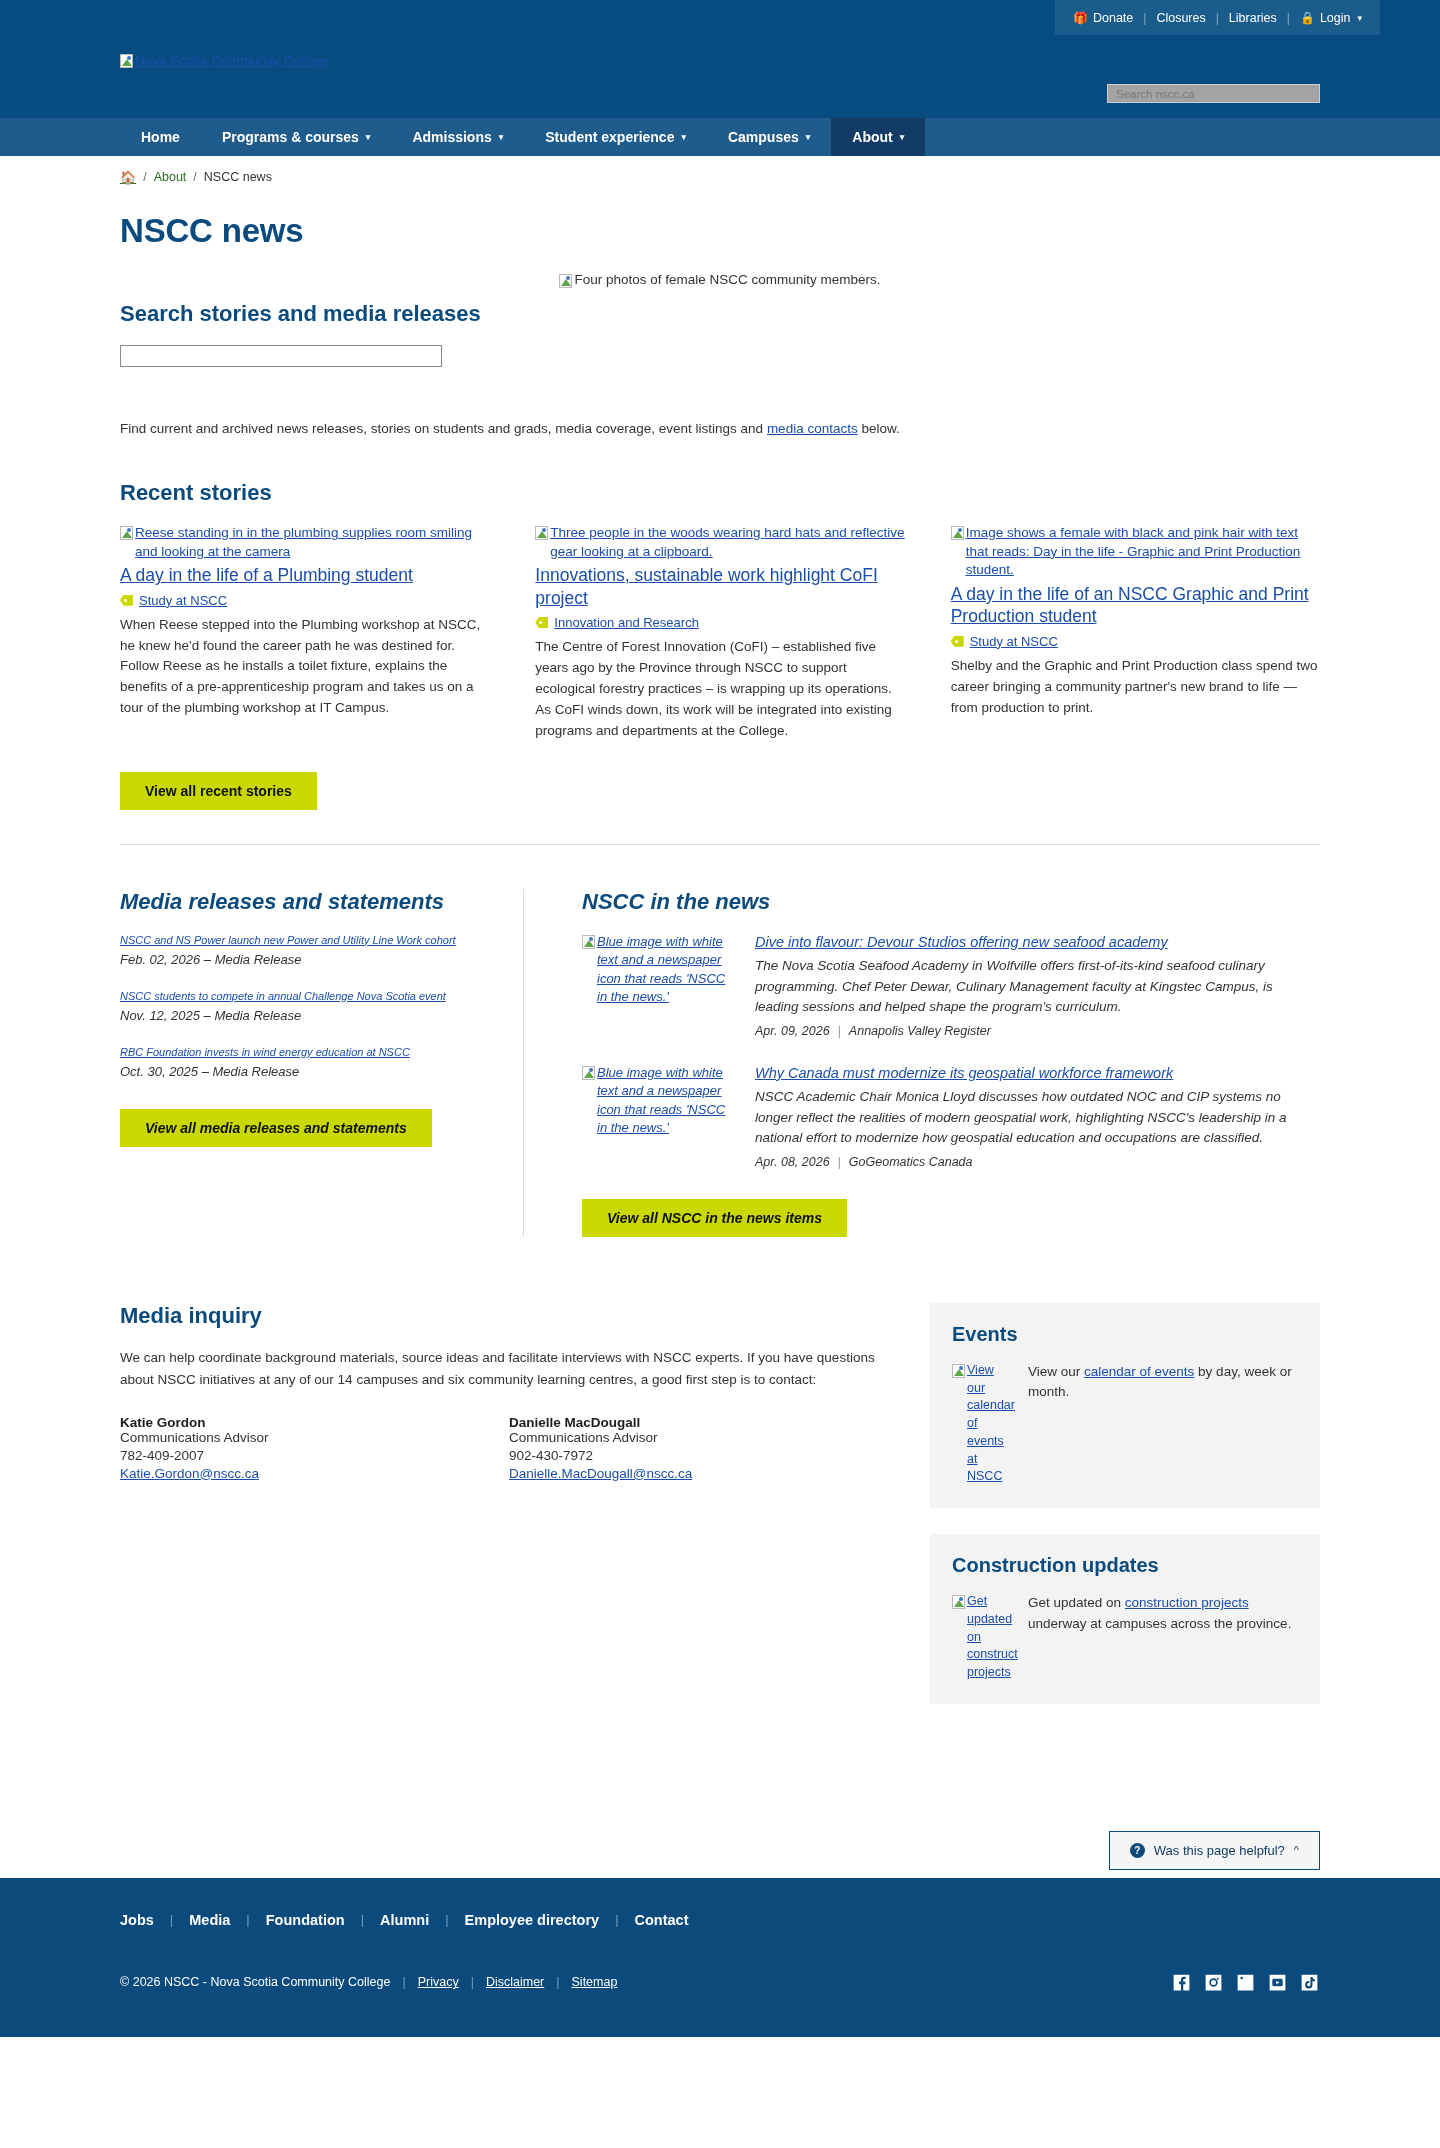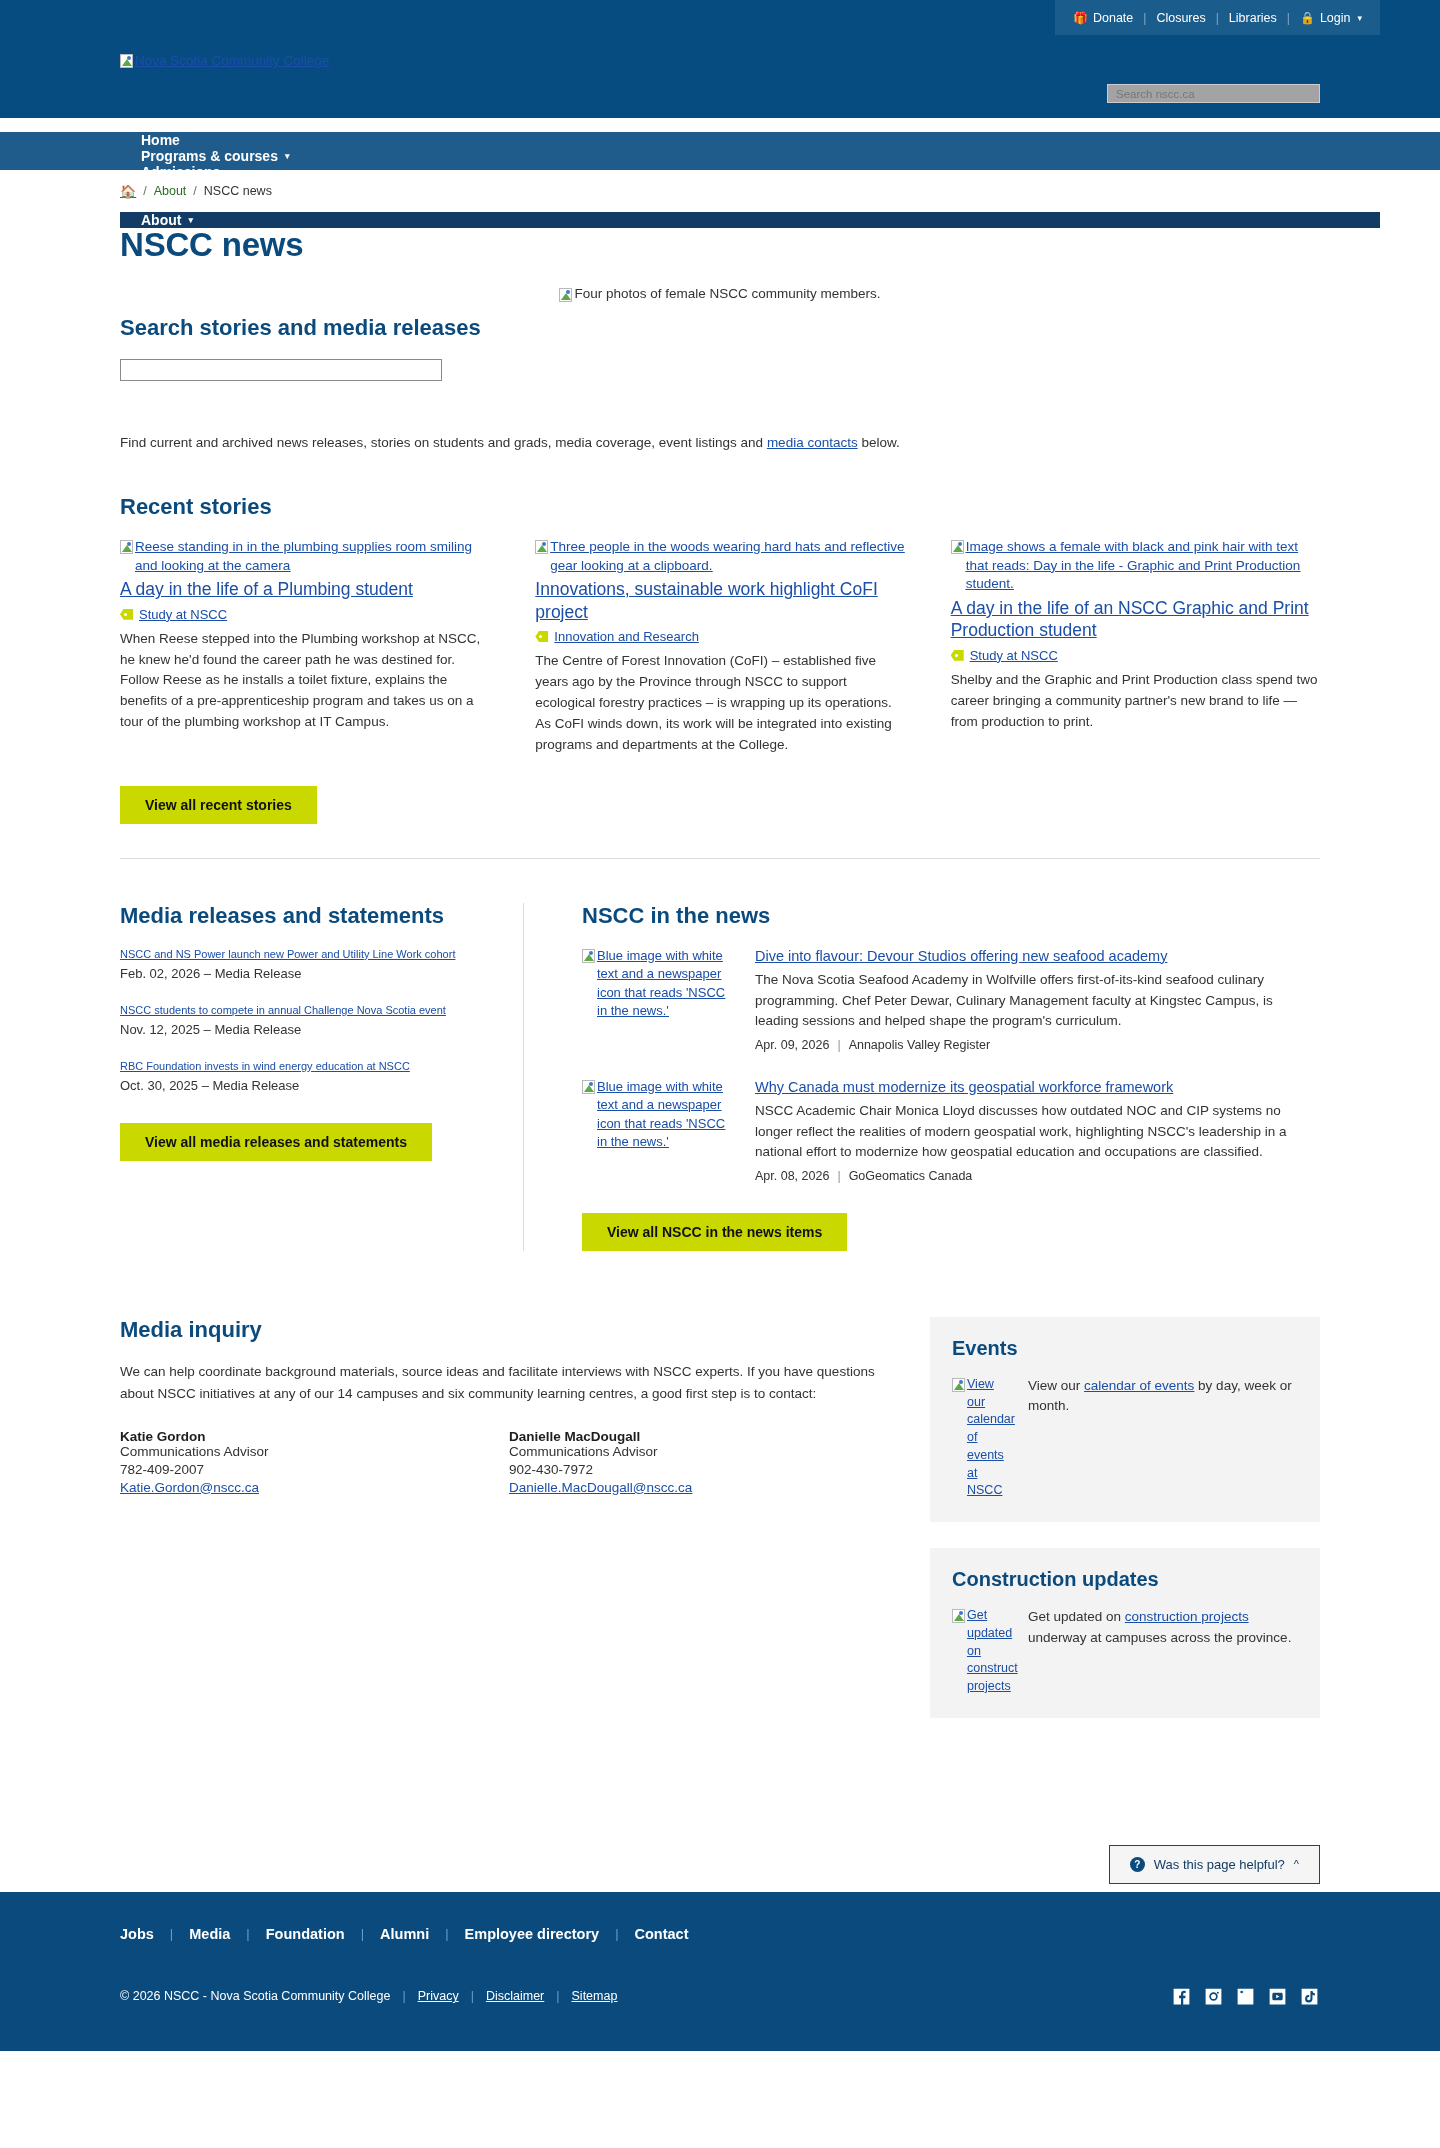--- a/index.html
+++ b/index.html
@@ -87,22 +87,22 @@
     font-size:11.5px; color:#444; background:transparent;
   }
   .search-box input::placeholder { color:#777777; }
 
   
   .main-nav {
     background:#1f5c8b;
     height:38px;
   }
   .nav-inner {
-    width:1320px; margin:14px auto;
-    display:flex; height:24px; padding-left:60px;flex-direction:column;
+    width:1320px; margin:0 auto;
+    display:flex; height:24px; padding-left:60px;
   }
   .nav-item {
     display:flex; align-items:center; gap:7px;
     padding:0 21px;
     color:#ffffff; font-size:14px; font-weight:600;
     text-decoration:none; white-space:nowrap;
     height:38px;
   }
   .nav-item.active { background:#123c66; }
   .nav-caret { font-size:9px; opacity:.95; }
@@ -190,21 +190,21 @@
     font-size:14px; font-weight:600;
     padding:11px 25px; border:none; text-decoration:none;
     font-family:"Liberation Sans", sans-serif; cursor:pointer;
   }
 
   .hr-light { border:none; border-top:1px solid #dcdcdc; margin:34px 0 0 0; }
 
   
   .two-col {
     display:grid; grid-template-columns:345px 1fr; gap:12px 58px;
-    margin-top:44px; padding-bottom:24px;
+    margin-top:44px; padding-bottom:24px;font-style:italic;
   }
   .col-right { border-left:1px solid #dcdcdc; padding-left:58px; }
 
   .mr-item { margin-bottom:22px; }
   .mr-link {
     font-size:11px; color:#1a4ea8; text-decoration:underline;
     line-height:1.38; display:block;
   }
   .mr-meta { font-size:13px; color:#333; margin-top:4px; }
 

